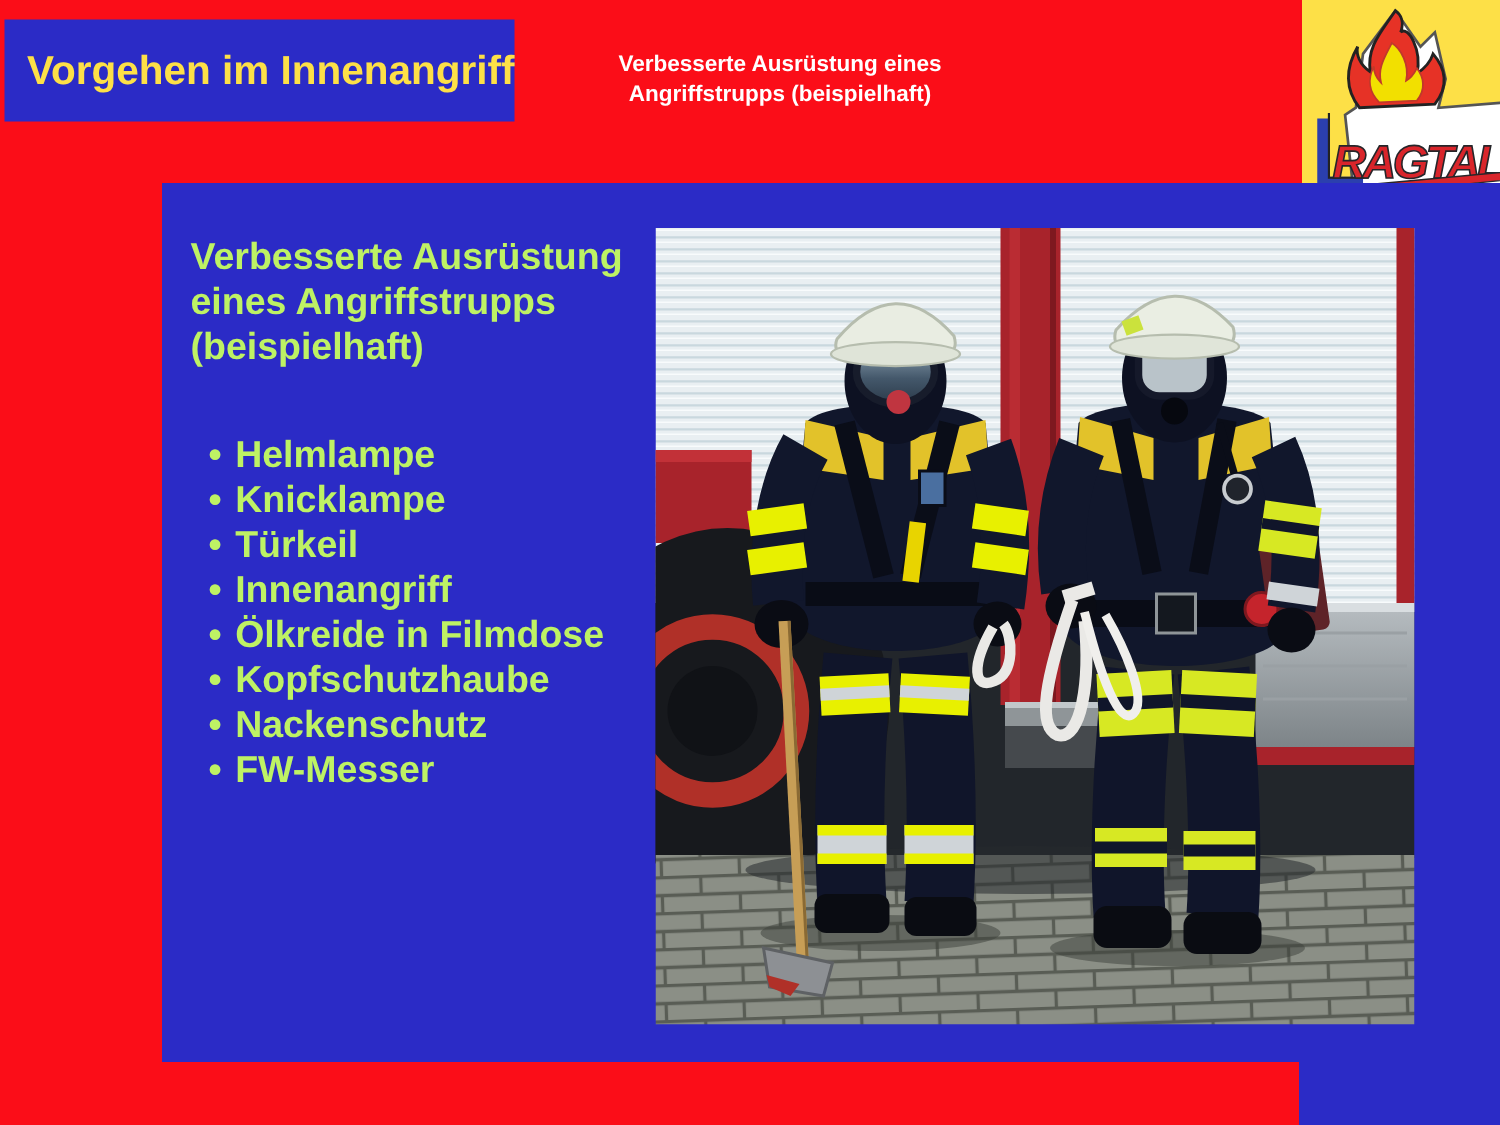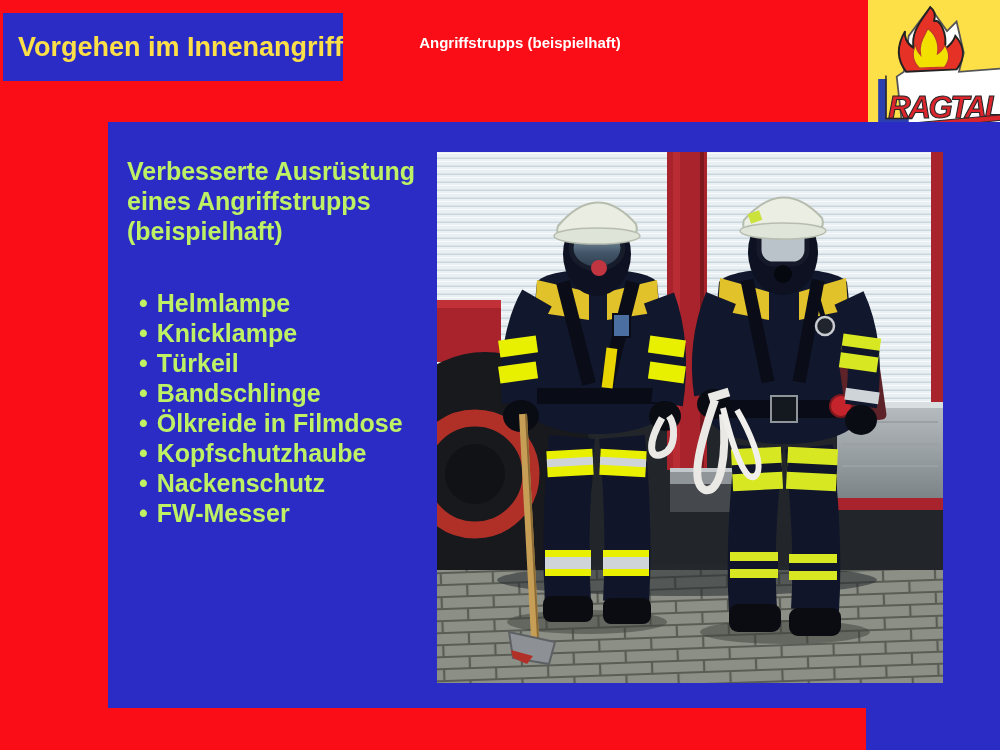--- a/index.html
+++ b/index.html
@@ -53,20 +53,21 @@
 </head>
 <body>
 
 <div class="slide">
 
   <div class="title-box">
     <span>Vorgehen im Innenangriff</span>
   </div>
 
   <div class="header-subtitle">
+    <div>Verbesserte Ausrüstung eines</div>
     <div>Angriffstrupps (beispielhaft)</div>
   </div>
 
   <div class="logo-box">
     <svg viewBox="0 0 132 125">
 
       <path d="M30 118 L24 64 L30 60 L34 30 L52 6 L66 26 L74 18 L80 44 L76 60 L126 56 L128 104 L34 120 Z" fill="#ffffff" stroke="#555" stroke-width="1.5"></path>
 
       <g>
         <path d="M52 6 C44 18 36 26 38 40 C32 36 30 30 31 26 C24 38 24 50 32 60 L74 58 C82 48 80 38 73 30 C71 36 67 39 64 41 C67 28 59 14 55 18 C57 12 55 8 52 6 Z" fill="#e63226" stroke="#222" stroke-width="1.6"></path>
@@ -87,21 +88,21 @@
 
     <div class="text-col">
       <div>Verbesserte Ausrüstung</div>
       <div>eines Angriffstrupps</div>
       <div>(beispielhaft)</div>
       <div class="spacer"></div>
       <ul class="equip-list">
         <li><span class="dot">•</span><span>Helmlampe</span></li>
         <li><span class="dot">•</span><span>Knicklampe</span></li>
         <li><span class="dot">•</span><span>Türkeil</span></li>
-        <li><span class="dot">•</span><span>Bandschlinge</span></li>
+        <li><span class="dot">•</span><span>Innenangriff</span></li>
         <li><span class="dot">•</span><span>Ölkreide in Filmdose</span></li>
         <li><span class="dot">•</span><span>Kopfschutzhaube</span></li>
         <li><span class="dot">•</span><span>Nackenschutz</span></li>
         <li><span class="dot">•</span><span>FW-Messer</span></li>
       </ul>
     </div>
 
     <div class="photo" role="img" aria-label="Zwei Feuerwehrleute mit Atemschutzmasken und weißen Helmen in voller Schutzausrüstung vor einem Feuerwehrfahrzeug; links mit Axt, rechts mit weißer Bandschlinge">
       <svg viewBox="0 0 506 531" preserveAspectRatio="none">
         <defs>

